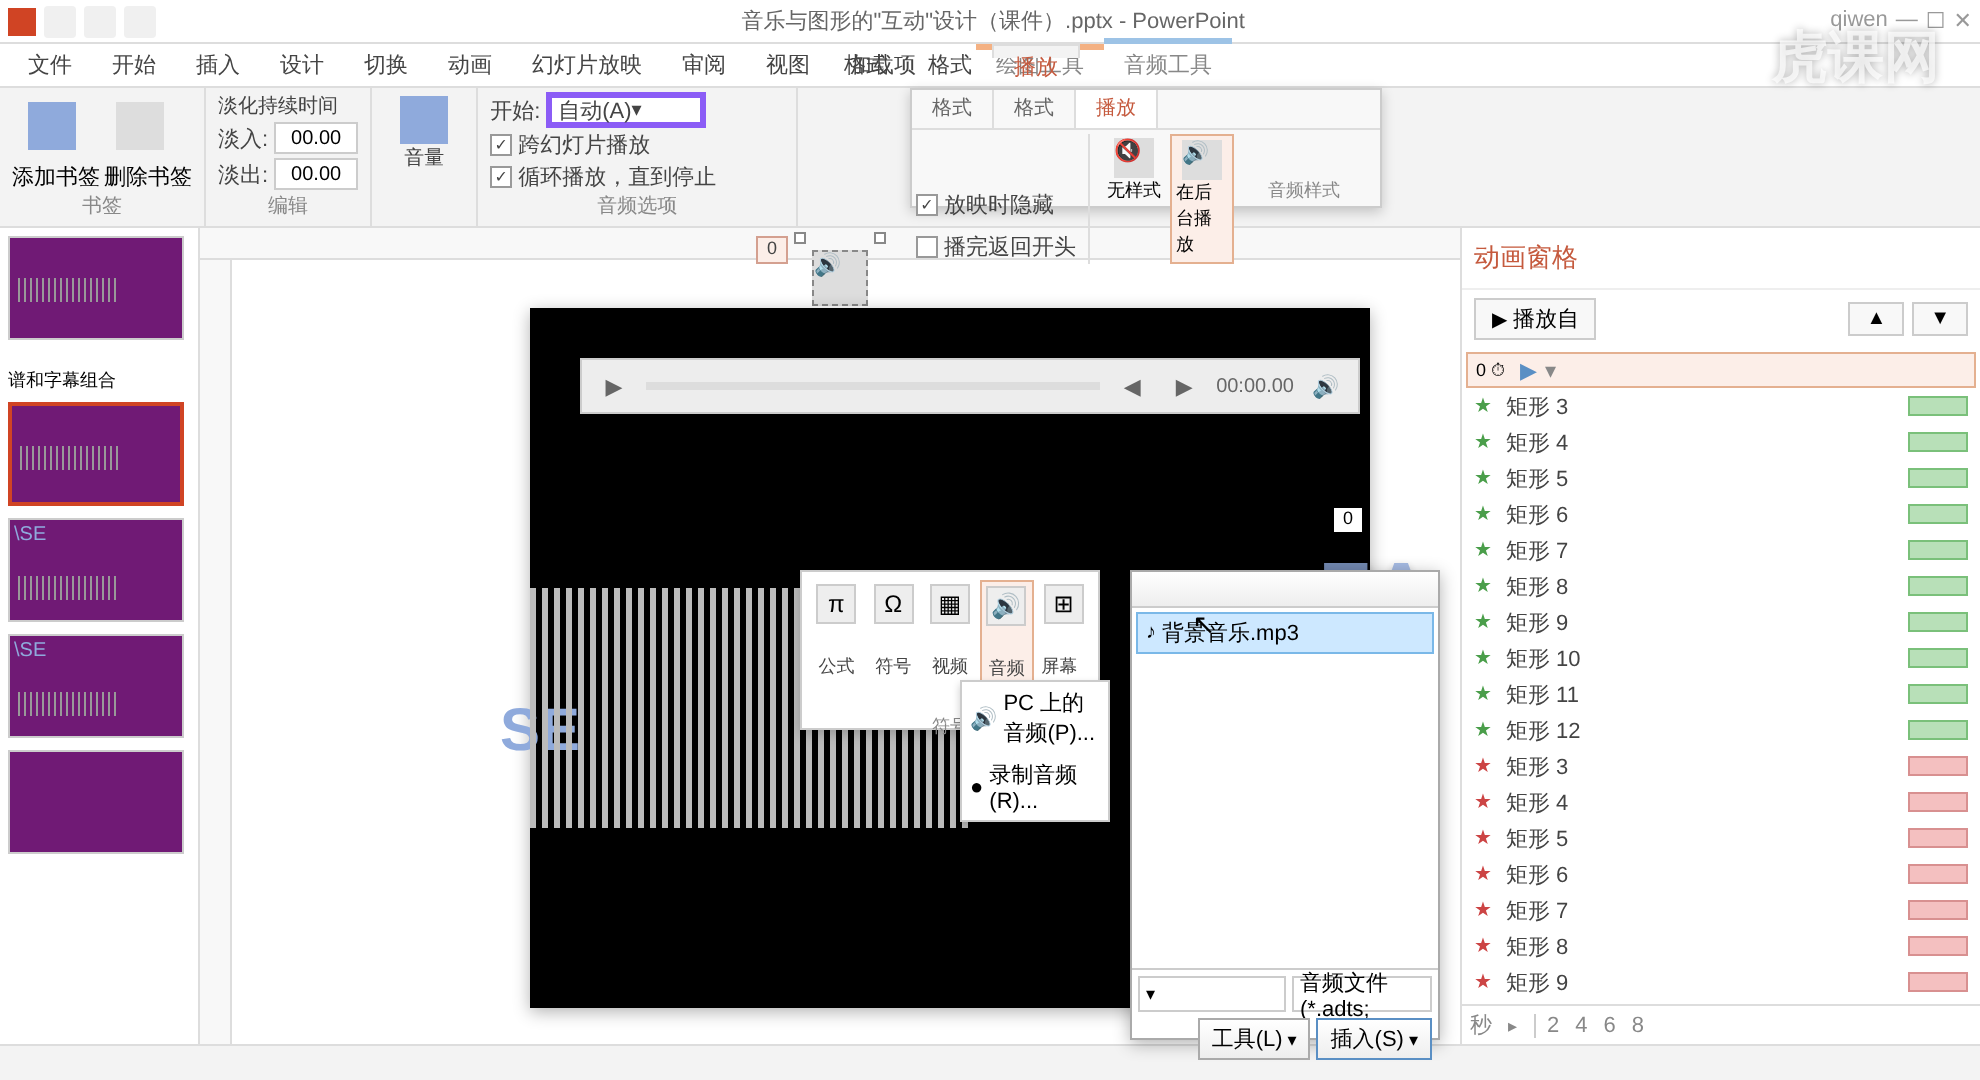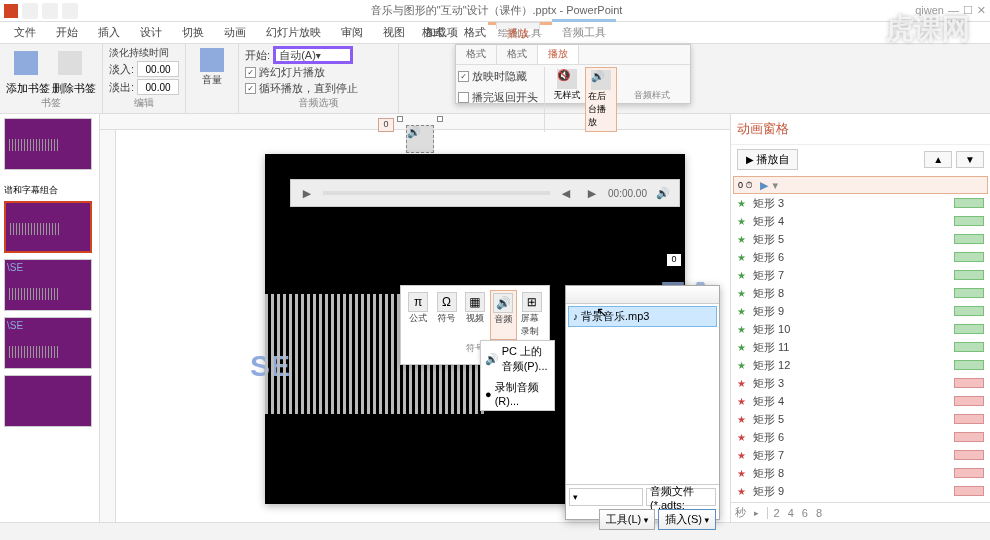--- a/index.html
+++ b/index.html
@@ -67,21 +67,21 @@
 .ptab{padding:2px 10px;font-size:10px;color:#666;border-right:1px solid #ddd}
 .ptab.active{background:#fff;color:#c55a3e}
 .popup-content{display:flex;padding:2px;gap:2px}
 .popup-col{display:flex;flex-direction:column;gap:1px;font-size:9px}
 .popup-icon-btn{display:flex;flex-direction:column;align-items:center;padding:2px;width:32px}
 .popup-icon{width:20px;height:20px;background:#ddd}
 .popup-insert{position:absolute;left:400px;top:285px;width:150px;height:80px;background:#fff;border:1px solid #ccc;box-shadow:0 2px 6px rgba(0,0,0,0.2);z-index:10;padding:4px}
 .ins-row{display:flex;gap:2px;justify-content:center}
 .ins-btn{display:flex;flex-direction:column;align-items:center;width:28px;padding:2px}
 .ins-icon{width:20px;height:20px;background:#eee;border:1px solid #ccc;font-size:12px;display:flex;align-items:center;justify-content:center}
-.ins-label{font-size:9px;color:#444;margin-top:0}
+.ins-label{font-size:9px;color:#444;margin-top:15px}
 .ins-btn.sel{background:#fceee8;border:1px solid #e4b090}
 .ins-group-label{text-align:center;font-size:9px;color:#888;margin-top:2px}
 .menu-drop{position:absolute;left:480px;top:340px;width:75px;background:#fff;border:1px solid #ccc;box-shadow:0 2px 4px rgba(0,0,0,0.2);z-index:11;font-size:9px}
 .menu-item{padding:3px 4px;display:flex;align-items:center;gap:3px}
 .file-dialog{position:absolute;left:565px;top:285px;width:155px;height:235px;background:#fff;border:1px solid #aaa;box-shadow:0 2px 8px rgba(0,0,0,0.3);z-index:12}
 .file-header{height:18px;background:linear-gradient(#fff,#eee);border-bottom:1px solid #ccc}
 .file-list{height:180px;padding:2px}
 .file-item{padding:2px 4px;font-size:10px;display:flex;align-items:center;gap:3px}
 .file-item.sel{background:#cde8ff;border:1px solid #7ab8e8}
 .file-footer{border-top:1px solid #ccc;padding:3px;display:flex;flex-direction:column;gap:3px}
@@ -184,21 +184,21 @@
   </div>
 </div>
 
 <div class="popup-audio-tab">
   <div class="popup-tabs">
     <div class="ptab">格式</div>
     <div class="ptab">格式</div>
     <div class="ptab active">播放</div>
   </div>
   <div class="popup-content">
-    <div class="popup-col" style="justify-content:flex-start;gap:3px">
+    <div class="popup-col" style="justify-content:flex-end;gap:3px">
       <div class="small-row">
           <span class="chk checked"></span>
           <span>放映时隐藏</span>
         </div>
       <div class="small-row">
           <span class="chk"></span>
           <span>播完返回开头</span>
         </div>
     </div>
     <div style="border-left:1px solid #ddd;margin:0 4px"></div>

